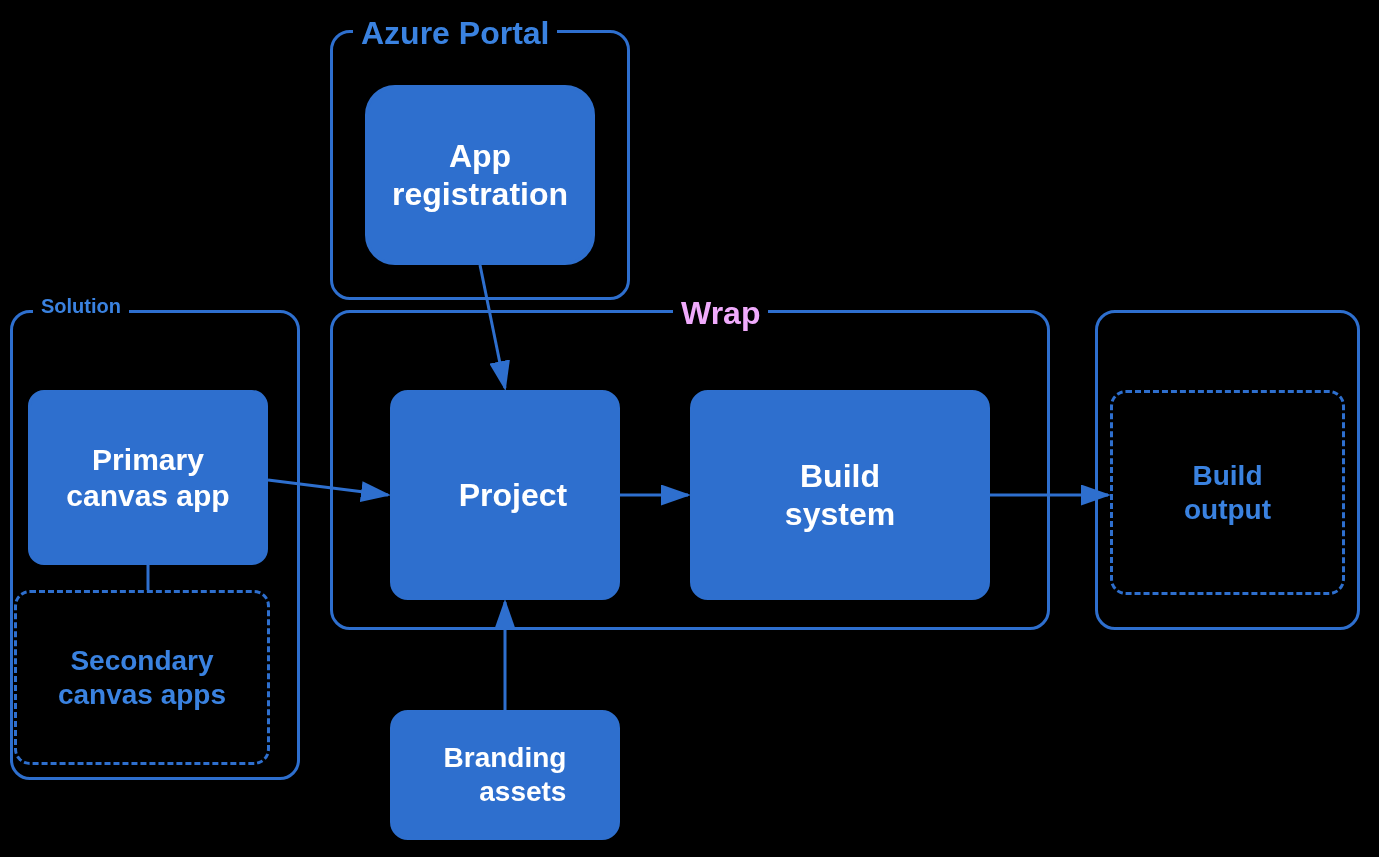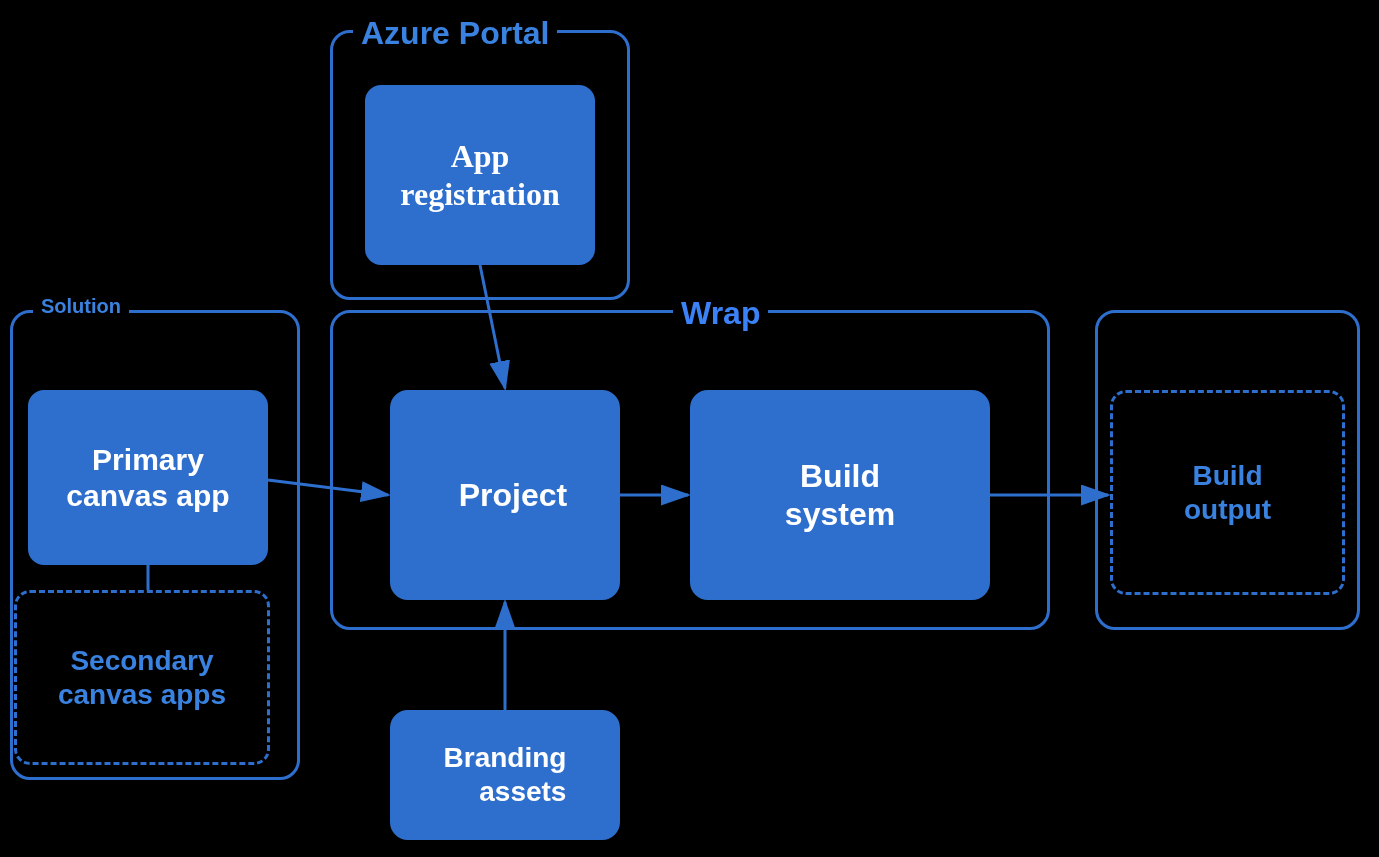--- a/index.html
+++ b/index.html
@@ -56,23 +56,22 @@
       background: #000;
       padding: 0 8px;
     }
 
     
     .app-registration {
       top: 85px;
       left: 365px;
       width: 230px;
       height: 180px;
-      border-radius: 16px;
-      font-size: 32px;
-      font-family: Liberation Serif, serif;
+      border-radius: 30px;
+      font-size: 32px;
     }
 
     
     .solution-container {
       position: absolute;
       top: 310px;
       left: 10px;
       width: 290px;
       height: 470px;
       border: 3px solid #2e6fce;
@@ -127,21 +126,21 @@
       width: 720px;
       height: 320px;
       border: 3px solid #2e6fce;
       border-radius: 20px;
       background: transparent;
     }
     .wrap-label {
       position: absolute;
       top: -18px;
       left: 340px;
-      color: #3b82f6;
+      color: #f0abfc;
       font-size: 32px;
       font-weight: 600;
       background: #000;
       padding: 0 8px;
     }
 
     
     .project-box {
       top: 390px;
       left: 390px;

